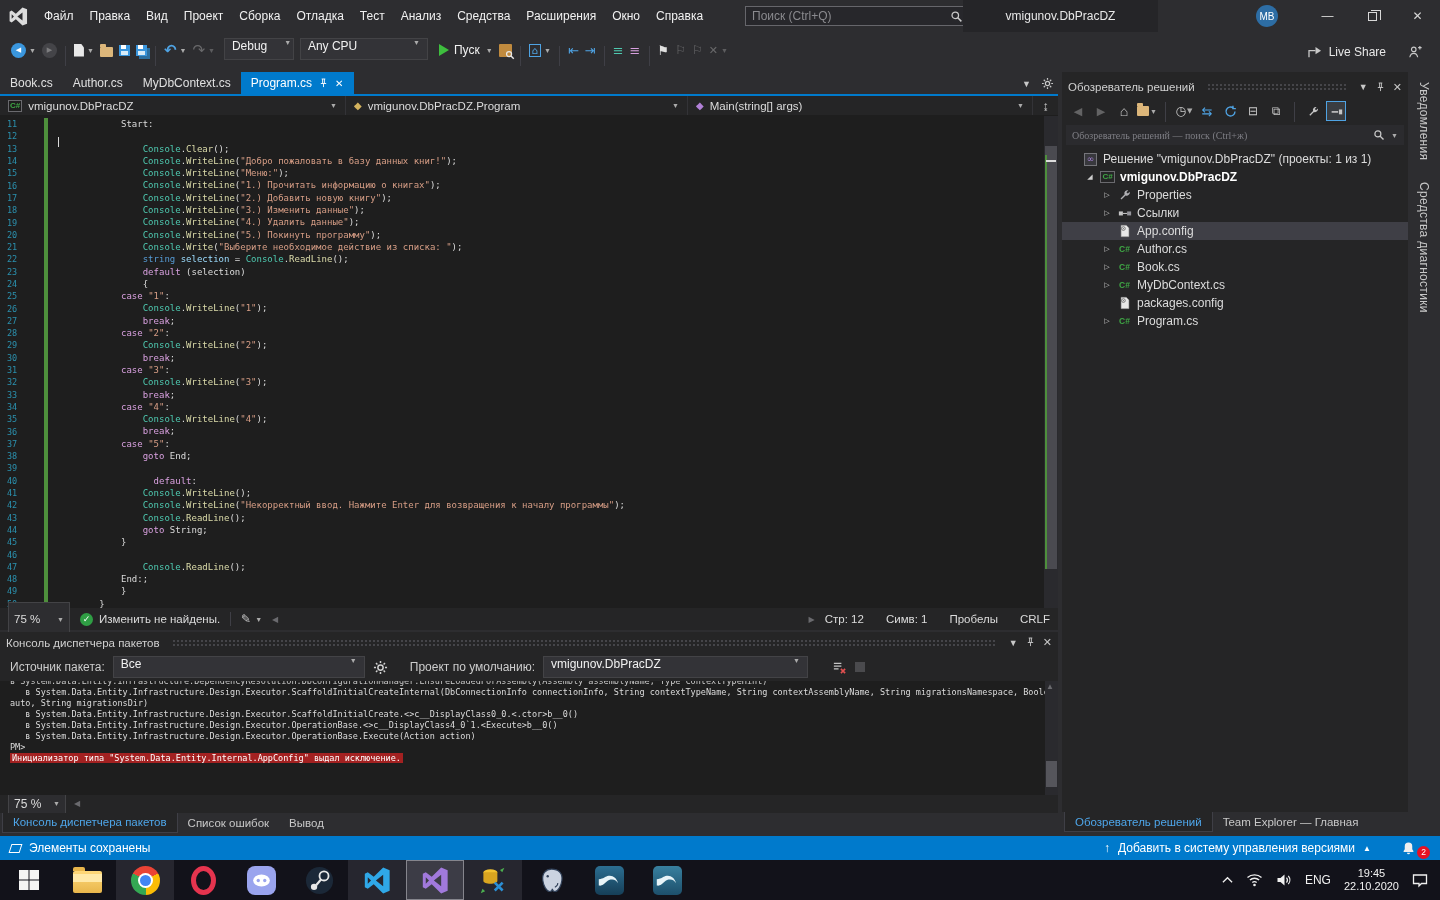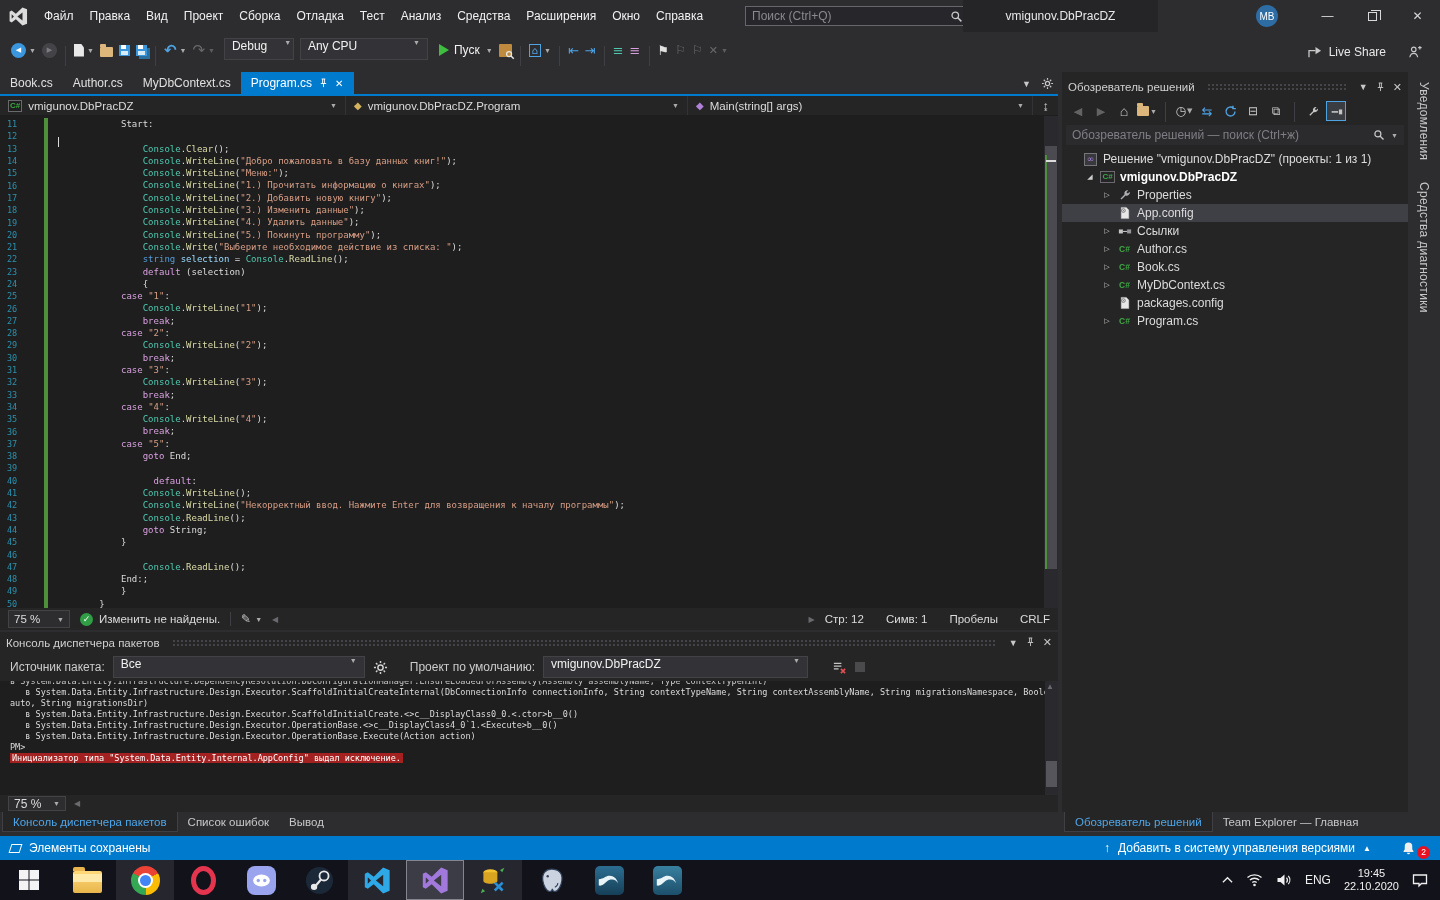--- a/index.html
+++ b/index.html
@@ -64,21 +64,21 @@
   .ctext{font:9px/12.3px "DejaVu Sans Mono",monospace;white-space:pre;margin-left:8px;flex:1}
   .cline.cur .ctext{outline:1px solid #6E6E6E;outline-offset:-1px;position:relative}
   .cline.cur .ctext:before{content:"";position:absolute;left:2px;top:1px;width:1px;height:10px;background:#DCDCDC}
   .tk-p{color:#DCDCDC}.tk-t{color:#4EC9B0}.tk-m{color:#DCDCAA}.tk-k{color:#569CD6}.tk-c{color:#D8A0DF}.tk-s{color:#D69D85}.tk-v{color:#9CDCFE}
   .vscroll{width:14px;background:#2A2A2E;position:relative;flex:none}
   .vthumb{position:absolute;left:1px;right:1px;top:6%;height:86%;background:#4A4A50}
   .vmark-green{position:absolute;left:1px;width:2px;top:8%;height:84%;background:#4E8F3C}
   .vmark-cur{position:absolute;left:2px;right:2px;top:9%;height:2px;background:#DCDCDC}
   
   .estatus{height:22px;background:#252526;display:flex;align-items:center;padding:0 8px;gap:10px;color:#DCDCDC;font-size:11.5px}
-  .zoombox{width:62px;height:18px;border:1px solid #434346;display:flex;align-items:center;justify-content:space-between;padding:0 5px;background:#2D2D30}
+  .zoombox{width:62px;height:18px;border:1px solid #434346;display:flex;align-items:center;justify-content:space-between;padding:16px 5px;background:#2D2D30}
   .okcirc{width:13px;height:13px;border-radius:50%;background:#2F9E44;color:#fff;font-size:9px;display:flex;align-items:center;justify-content:center}
   .hstrack{flex:1;height:10px;display:flex;align-items:center;color:#6A6A6E;font-size:8px;justify-content:space-between}
   .est-right{display:flex;gap:22px;color:#DCDCDC}
   
   .pmc{height:204px;margin-top:2px;background:#252526;display:flex;flex-direction:column}
   .twhead{height:22px;display:flex;align-items:center;padding:0 6px;gap:8px;color:#D0D0D0;font-size:11.5px}
   .grip{flex:1;height:8px;background-image:radial-gradient(#454549 1px,transparent 1px);background-size:4px 4px;margin:0 4px}
   .twbtn{color:#C8C8C8;font-size:9px;display:flex;align-items:center}
   .pmc-toolbar{height:28px;display:flex;align-items:center;padding:0 10px;gap:8px;color:#CCC}
   .pmc-out{height:116px;background:#1E1E1E;padding:0 4px 0 10px;overflow:hidden;position:relative}
@@ -91,21 +91,21 @@
   .pmc-hscroll{height:18px;display:flex;align-items:center;padding:0 8px;gap:8px;color:#6A6A6E}
   .toolw-tabs{height:24px;display:flex;align-items:flex-start;background:#2D2D30;padding-left:2px}
   .ttab{height:20px;display:flex;align-items:center;padding:0 10px;color:#C8C8C8;font-size:11.5px}
   .ttab.on{background:#252526;color:#4EA6EA;border:1px solid #3F3F46;border-top:none}
   
   .right-col{width:346px;margin-left:4px;background:#252526;display:flex;flex-direction:column;padding-top:4px}
   .se-tools{height:26px;display:flex;align-items:center;padding:0 6px;gap:3px}
   .seic{width:20px;height:20px;display:flex;align-items:center;justify-content:center;color:#C8C8C8;font-size:11px}
   .seic.sel{border:1px solid #4FA3E3;background:#3A3D41}
   .se-search{height:20px;margin:1px 4px;background:#2B2B2E;display:flex;align-items:center;padding:0 6px}
-  .se-search input{flex:1;background:transparent;border:none;outline:none;color:#CCC;font-size:12px;font-family:Liberation Sans, sans-serif}
+  .se-search input{flex:1;background:transparent;border:none;outline:none;color:#CCC;font-size:10px;font-family:Liberation Serif, serif}
   .se-search input::placeholder{color:#7E7E84}
   .tree{flex:1;padding-top:4px;overflow:hidden}
   .trow{height:18px;display:flex;align-items:center;gap:5px;font-size:12px;color:#DCDCDC}
   .trow.sel{background:#3F3F46}
   .arr{width:10px;font-size:7px;color:#CFCFCF;text-align:center;flex:none}
   .tic{width:15px;display:flex;justify-content:center;flex:none}
   .tic svg,.ic{width:14px;height:14px}
   .cstxt{font-size:8.5px;font-weight:bold;color:#3FA845;width:auto!important;height:auto!important}
   .csboxed{font-size:8px;font-weight:bold;color:#3FA845;border:1px solid #6A6A6E;padding:0 1px;line-height:10px}
   .solbox{width:13px;height:13px;background:#38383D;border:1px solid #75757A;color:#A684D8;font-size:9px;display:flex;align-items:center;justify-content:center;font-family:"DejaVu Sans",sans-serif}
@@ -716,41 +716,41 @@
         </div>
         <div class="trow" style="padding-left: 40px;">
           <span class="arr">▷</span>
           <span class="tic">
             <svg class="ic" viewBox="0 0 16 16">
               <path d="M13.4 4.2a3.6 3.6 0 0 1-4.8 4.3L4 13.1 2.9 12l4.6-4.6a3.6 3.6 0 0 1 4.3-4.8L9.6 4.8l1.6 1.6 2.2-2.2z" fill="#B0B0B4"></path>
             </svg>
           </span>
           <span class="tlb">Properties</span>
         </div>
+        <div class="trow" style="padding-left: 40px;">
+          <span class="arr">▷</span>
+          <span class="tic">
+            <svg class="ic" viewBox="0 0 16 16">
+              <rect x="1" y="6.2" width="4.6" height="4.6" fill="#C5C5C5"></rect>
+              <rect x="10.4" y="6.2" width="4.6" height="4.6" fill="#96969C"></rect>
+              <path d="M5.6 8.5h4.8" stroke="#C5C5C5" stroke-width="1.2"></path>
+            </svg>
+          </span>
+          <span class="tlb">Ссылки</span>
+        </div>
         <div class="trow sel" style="padding-left: 40px;">
           <span class="arr"></span>
           <span class="tic">
             <svg class="ic" viewBox="0 0 16 16">
               <path d="M3.5 1.5h6l3 3v10h-9z" fill="#E8E8E8" stroke="#8A8A8A" stroke-width=".6"></path>
               <circle cx="6.2" cy="5.2" r="2.1" fill="none" stroke="#6A6A6A" stroke-width="1"></circle>
               <circle cx="6.2" cy="5.2" r=".7" fill="#6A6A6A"></circle>
             </svg>
           </span>
           <span class="tlb">App.config</span>
-        </div>
-        <div class="trow" style="padding-left: 40px;">
-          <span class="arr">▷</span>
-          <span class="tic">
-            <svg class="ic" viewBox="0 0 16 16">
-              <rect x="1" y="6.2" width="4.6" height="4.6" fill="#C5C5C5"></rect>
-              <rect x="10.4" y="6.2" width="4.6" height="4.6" fill="#96969C"></rect>
-              <path d="M5.6 8.5h4.8" stroke="#C5C5C5" stroke-width="1.2"></path>
-            </svg>
-          </span>
-          <span class="tlb">Ссылки</span>
         </div>
         <div class="trow" style="padding-left: 40px;">
           <span class="arr">▷</span>
           <span class="tic">
             <span class="cstxt">C#</span>
           </span>
           <span class="tlb">Author.cs</span>
         </div>
         <div class="trow" style="padding-left: 40px;">
           <span class="arr">▷</span>

